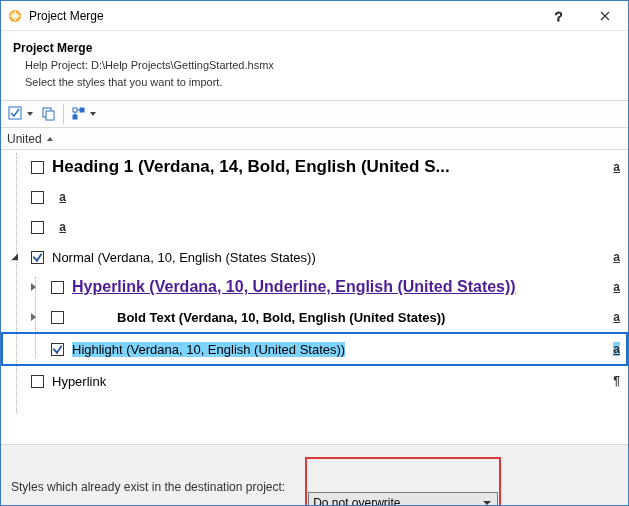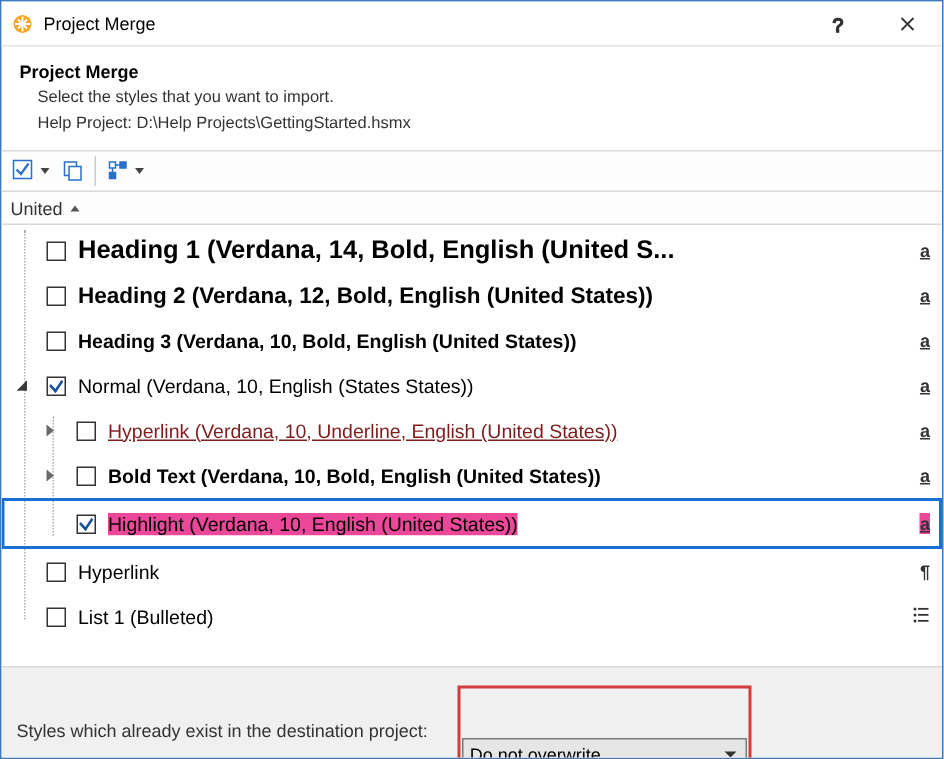--- a/index.html
+++ b/index.html
@@ -157,21 +157,21 @@
     flex-shrink: 0;
     font-family: Verdana, sans-serif;
   }
   .indent-child .gutter { width: 50px; }
   .indent-child .twisty { left: 30px; }
   .row.selected-frame {
     outline: 2px solid #1a6fd6;
     outline-offset: -2px;
   }
   .row .hl-wrap.highlighted {
-    background: #ec4899;
+    background: #7dd3fc;
   }
   .tree-line {
     position:absolute;
     border-left: 1px dotted #b0b0b0;
   }
   
   .bottom {
     border-top: 1px solid #d9d9d9;
     padding: 12px 10px 8px 10px;
     background: #f0f0f0;
@@ -234,22 +234,22 @@
     <div class="title-btn close">
       <svg width="10" height="10" viewBox="0 0 10 10">
           <path d="M1 1 L9 9 M9 1 L1 9" stroke="#333" stroke-width="1.2"></path>
         </svg>
     </div>
   </div>
 </div>
 
 <div class="instruction">
   <div class="heading">Project Merge</div>
+  <div class="sub">Help Project: D:\Help Projects\GettingStarted.hsmx</div>
   <div class="sub">Select the styles that you want to import.</div>
-  <div class="sub">Help Project: D:\Help Projects\GettingStarted.hsmx</div>
 </div>
 
 <div class="toolbar">
   <div class="tb-btn has-drop">
     <svg width="16" height="16" viewBox="0 0 16 16">
       <rect x="1" y="1" width="12" height="12" fill="none" stroke="#2a6fc9" stroke-width="1"></rect>
       <path d="M3 7 L6 10 L11 3" fill="none" stroke="#2a6fc9" stroke-width="1.5"></path>
     </svg>
     <div class="tb-drop-arrow"></div>
   </div>
@@ -284,87 +284,70 @@
   <div class="row">
     <div class="gutter"></div>
     <div class="chk"></div>
     <div class="style-label" style="font-size:17px;font-weight:bold;">Heading 1 (Verdana, 14, Bold, English (United S...</div>
     <div class="glyph" style="text-decoration:underline;">a</div>
   </div>
 
   <div class="row">
     <div class="gutter"></div>
     <div class="chk"></div>
-    <div class="style-label" style="font-size:15px;font-weight:bold;">Heading 2 (Verdana, 12, Bold, English (United States))</div>
-    <div class="glyph" style="text-decoration:underline;">a</div>
-  </div>
-
-  <div class="row">
-    <div class="gutter"></div>
-    <div class="chk"></div>
-    <div class="style-label" style="font-size:13px;font-weight:bold;">Heading 3 (Verdana, 10, Bold, English (United States))</div>
+    <div class="glyph" style="text-decoration:underline;">a</div>
+  </div>
+
+  <div class="row">
+    <div class="gutter"></div>
+    <div class="chk"></div>
     <div class="glyph" style="text-decoration:underline;">a</div>
   </div>
 
   <div class="row">
     <div class="gutter">
         <div class="twisty twisty-open2"></div>
       </div>
     <div class="chk checked"></div>
     <div class="style-label" style="font-size:13px;">Normal (Verdana, 10, English (States States))</div>
     <div class="glyph" style="text-decoration:underline;">a</div>
   </div>
 
   <div class="row indent-child">
     <div class="gutter">
         <div class="twisty twisty-closed"></div>
       </div>
     <div class="chk"></div>
-    <div class="style-label" style="font-size:13px;color:#7f1d1d;text-decoration:underline;">Hyperlink (Verdana, 10, Underline, English (United States))</div>
+    <div class="style-label" style="font-size:16px;color:#4c1d95;text-decoration:underline;font-weight:bold;">Hyperlink (Verdana, 10, Underline, English (United States))</div>
     <div class="glyph" style="text-decoration:underline;">a</div>
   </div>
 
   <div class="row indent-child">
     <div class="gutter">
         <div class="twisty twisty-closed"></div>
       </div>
     <div class="chk"></div>
-    <div class="style-label" style="font-size:13px;font-weight:bold;">Bold Text (Verdana, 10, Bold, English (United States))</div>
+    <div class="style-label" style="font-size:13px;font-weight:bold;margin-left:45px;">Bold Text (Verdana, 10, Bold, English (United States))</div>
     <div class="glyph" style="text-decoration:underline;">a</div>
   </div>
 
   <div class="row indent-child selected-frame" style="height:34px;">
     <div class="gutter"></div>
     <div class="chk checked"></div>
     <div class="style-label" style="font-size:13px;"><span class="hl-wrap highlighted">Highlight (Verdana, 10, English (United States))</span></div>
     <div class="glyph" style="text-decoration:underline;"><span class="hl-wrap highlighted">a</span></div>
   </div>
 
   <div class="row">
     <div class="gutter"></div>
     <div class="chk"></div>
     <div class="style-label" style="font-size:13px;">Hyperlink</div>
     <div class="glyph">¶</div>
   </div>
 
-  <div class="row">
-    <div class="gutter"></div>
-    <div class="chk"></div>
-    <div class="style-label" style="font-size:13px;">List 1 (Bulleted)</div>
-    <div class="glyph">
-      <svg width="12" height="12" viewBox="0 0 12 12">
-        <circle cx="2" cy="2" r="1" fill="#333"></circle>
-          <rect x="4" y="1.3" width="7" height="1.2" fill="#333"></rect>
-        <circle cx="2" cy="6" r="1" fill="#333"></circle>
-          <rect x="4" y="5.3" width="7" height="1.2" fill="#333"></rect>
-        <circle cx="2" cy="10" r="1" fill="#333"></circle>
-          <rect x="4" y="9.3" width="7" height="1.2" fill="#333"></rect>
-      </svg>
-    </div>
-  </div>
 
 </div>
 
 <div class="bottom">
   <div class="overwrite-row">
     <span class="overwrite-label">Styles which already exist in the destination project:</span>
     <span class="combo">
       <span class="combo-inner">
         <span>Do not overwrite</span>
         <span class="dd-arrow"></span>

